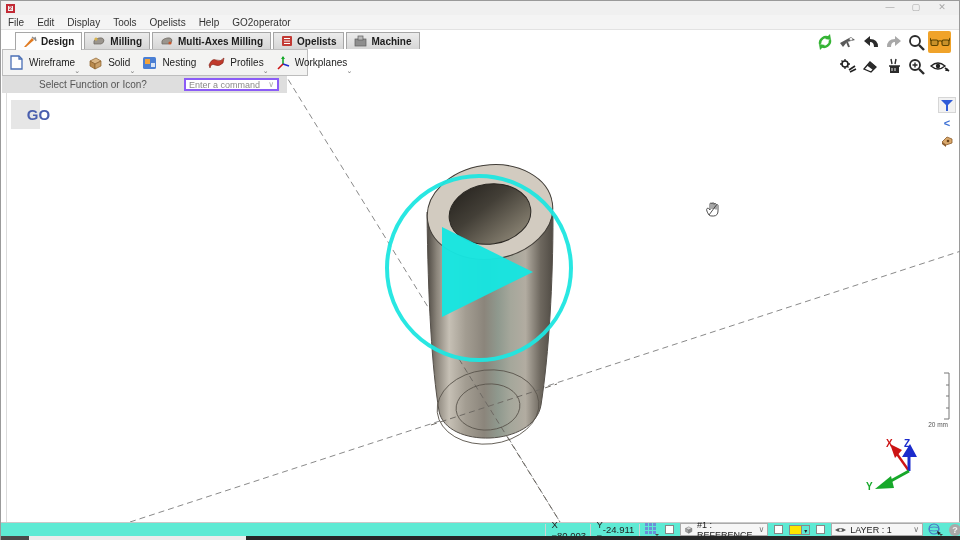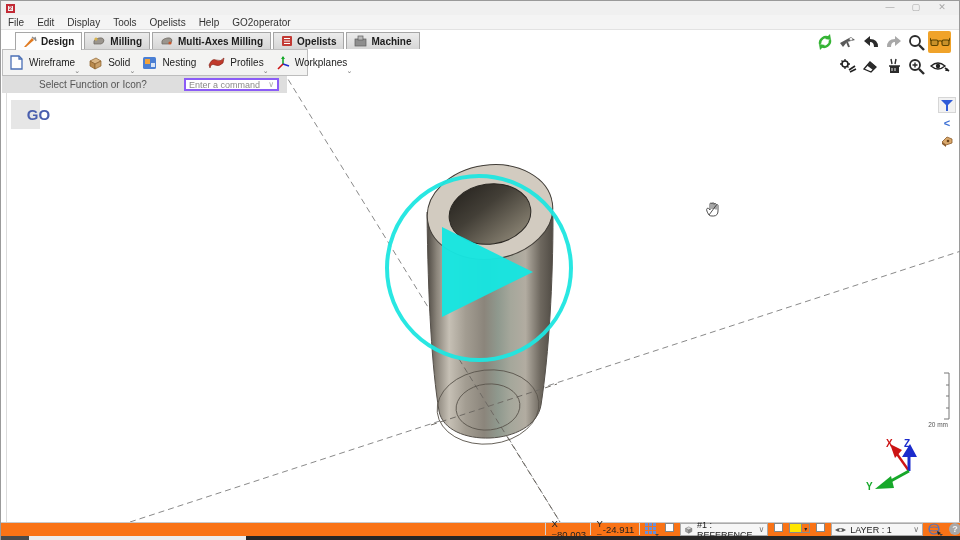--- a/index.html
+++ b/index.html
@@ -74,22 +74,22 @@
   .rbtn.noframe { background:transparent; border:none; }
   .chev-left { color:#3b6fd4; font-size:11px; font-weight:bold; line-height:10px; }
 
   
   .viewport-svg { position:absolute; left:0; top:0; width:960px; height:540px; z-index:1; }
   .left-edge { position:absolute; left:5px; top:92px; width:1px; height:429px;
     background:#dcdcdc; z-index:2; }
 
   
   .statusbar { position:absolute; left:0; top:521px; width:960px; height:14px;
-    background:#f97316; border-top:1px solid #c9c9c9; display:flex;
-    align-items:flex-start; font-size:9.5px; color:#222; z-index:6; }
+    background:#5eead4; border-top:1px solid #c9c9c9; display:flex;
+    align-items:center; font-size:9.5px; color:#222; z-index:6; }
   .sb-msg { width:546px; height:100%; }
   .sb-cell { height:12px; display:flex; align-items:center; padding:0 5px;
     border-left:1px solid #d2d2d2; }
   .sb-x { width:45px; }
   .sb-y { width:50px; border-right:1px solid #d2d2d2; }
   .sb-icon { margin-left:5px; display:flex; align-items:center; }
   .sb-check { width:9px; height:9px; background:#fff; border:1px solid #878787;
     margin-left:6px; }
   .sb-select { height:13px; background:#f6f6f6; border:1px solid #ababab;
     display:flex; align-items:center; margin-left:6px; padding:2px 3px; }

